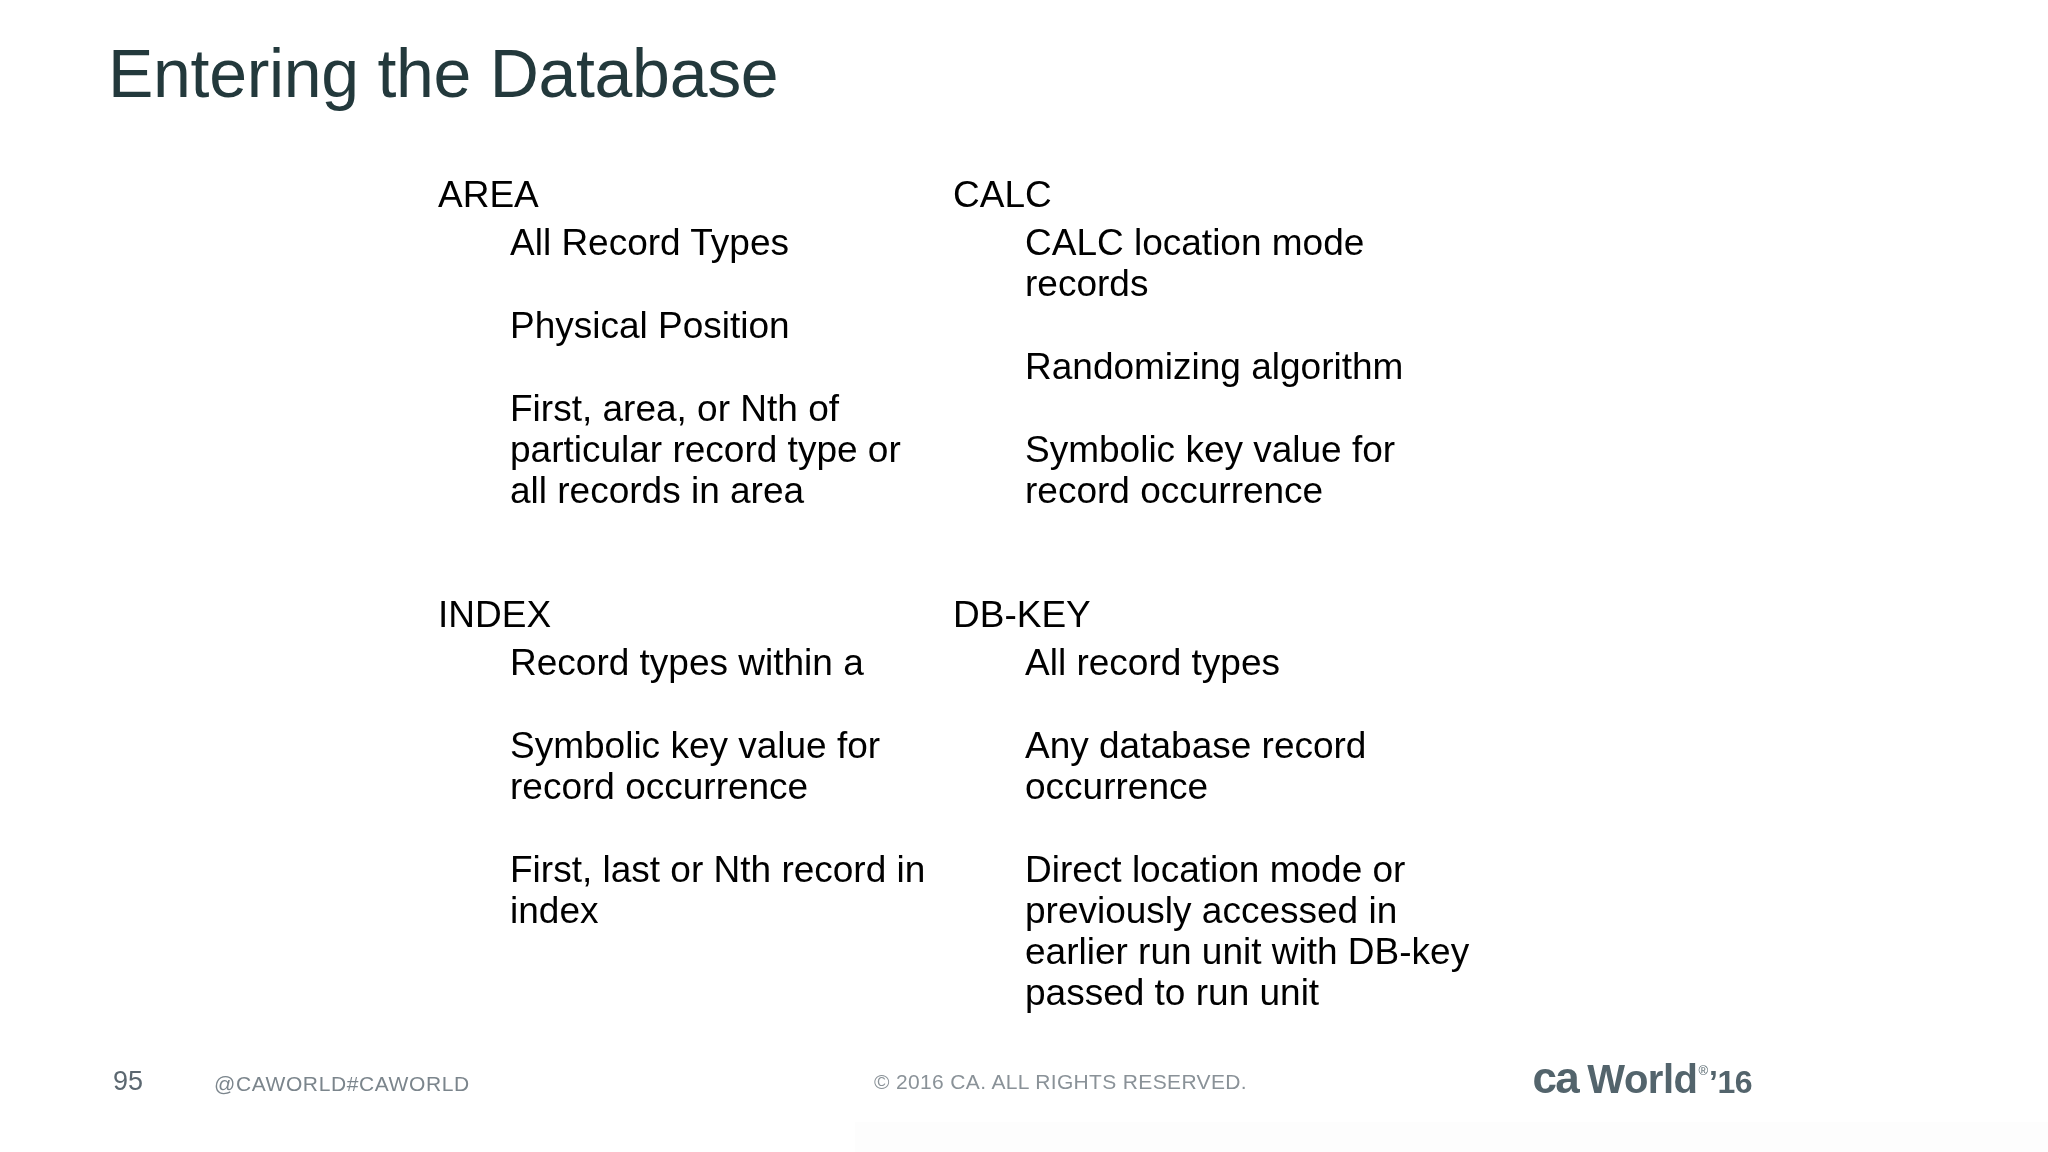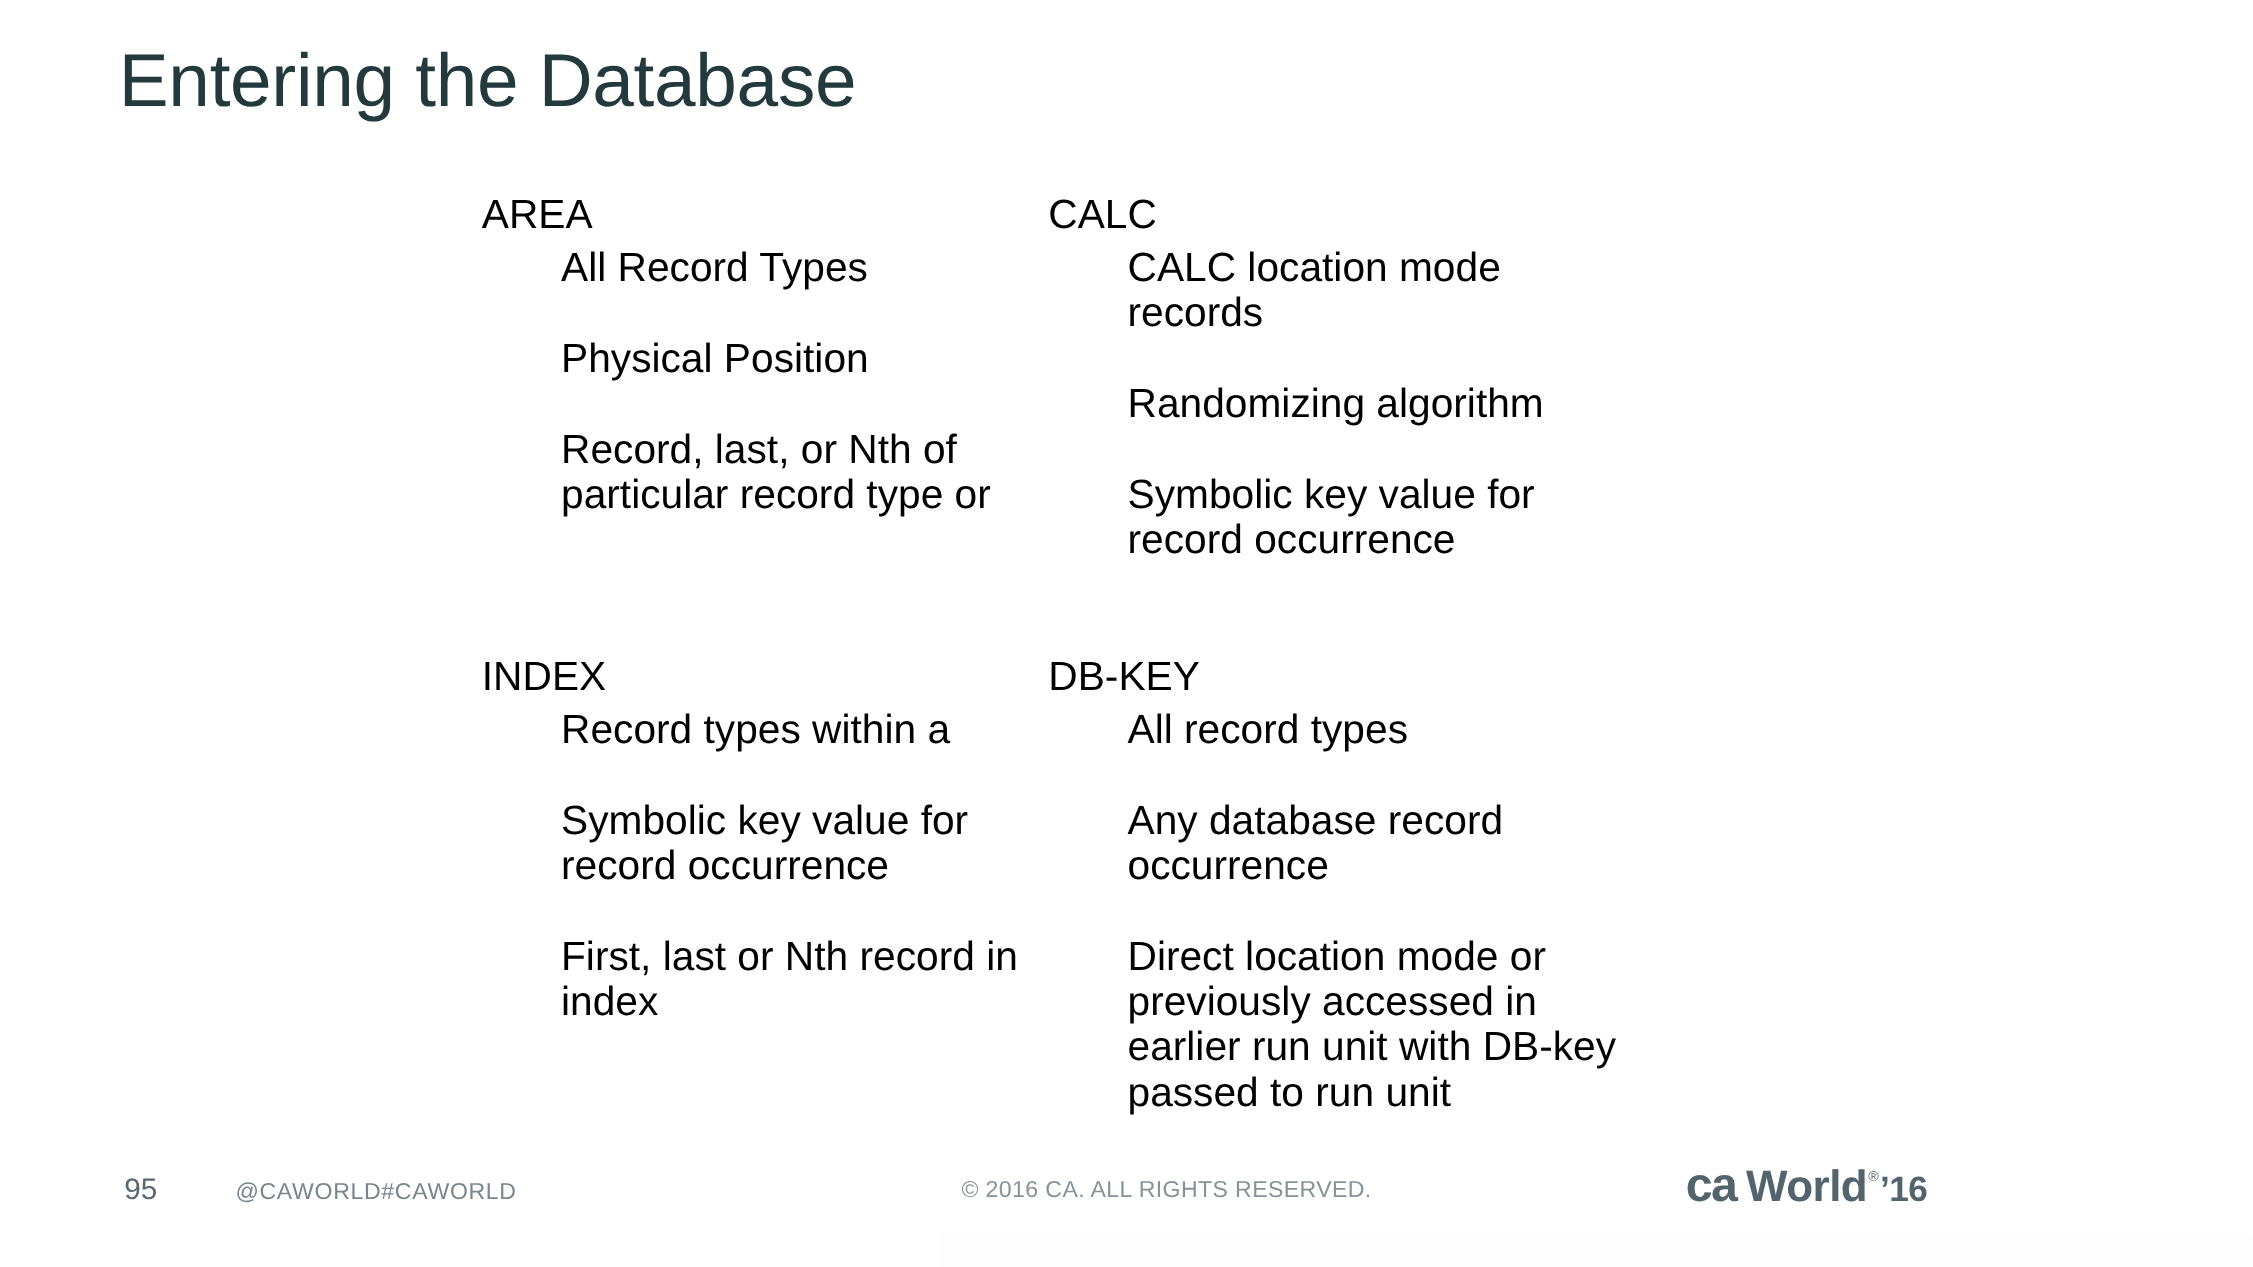--- a/index.html
+++ b/index.html
@@ -173,22 +173,23 @@
         <div class="group" style="top: 0px;">
           <div class="group-heading">AREA</div>
           <ul class="items">
             <li class="item">
               <span class="line">All Record Types</span>
             </li>
             <li class="item">
               <span class="line">Physical Position</span>
             </li>
             <li class="item">
-              <span class="line">Record, last, or Nth of</span>
+              <span class="line">First, area, or Nth of</span>
               <span class="line">particular record type or</span>
+              <span class="line">all records in area</span>
             </li>
           </ul>
         </div>
         <div class="group" style="top: 420px;">
           <div class="group-heading">INDEX</div>
           <ul class="items">
             <li class="item">
               <span class="line">Record types within a</span>
             </li>
             <li class="item">

